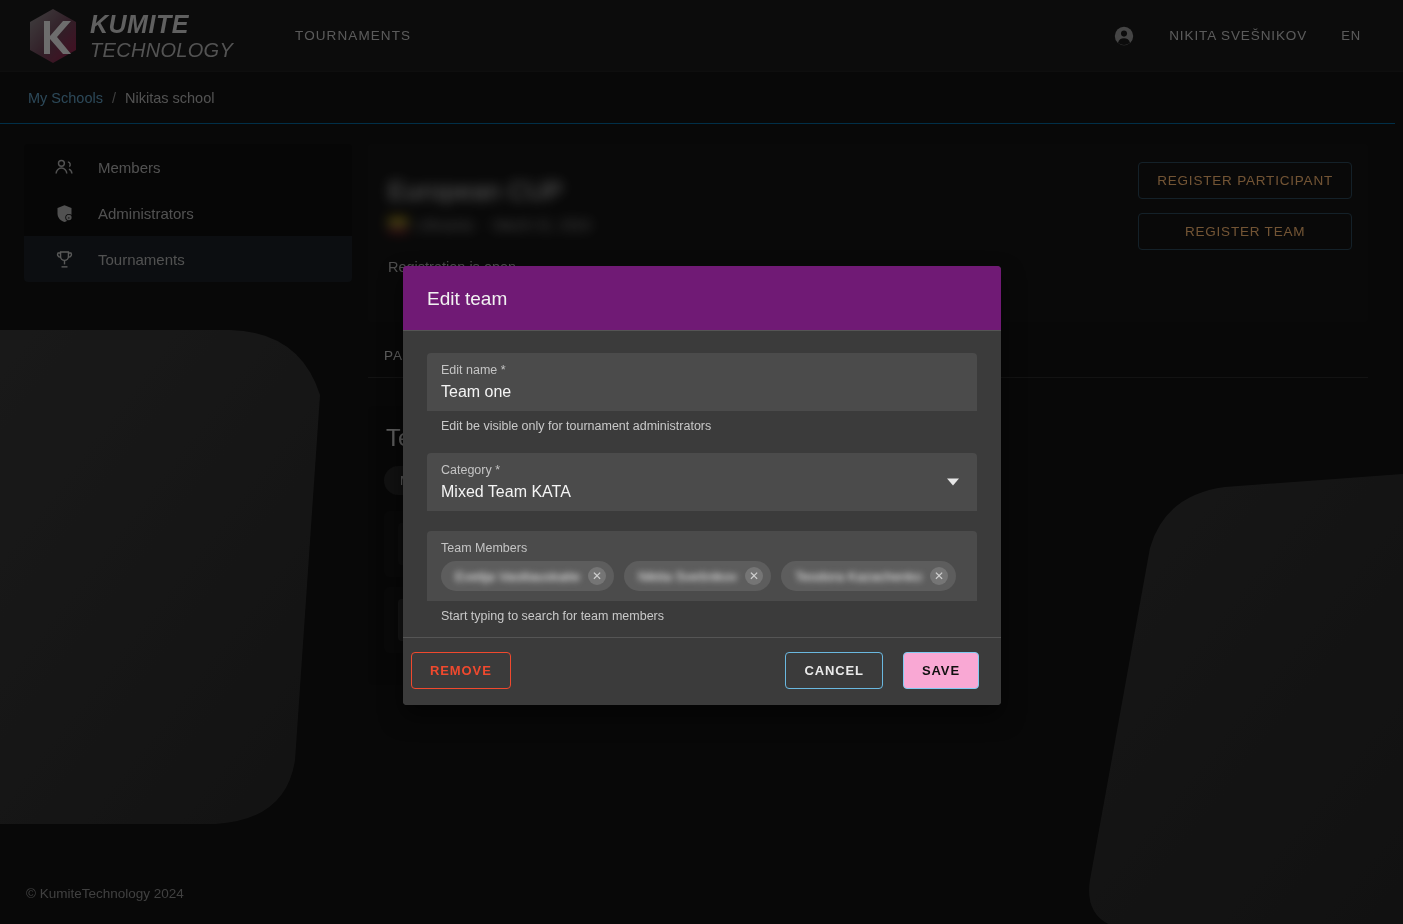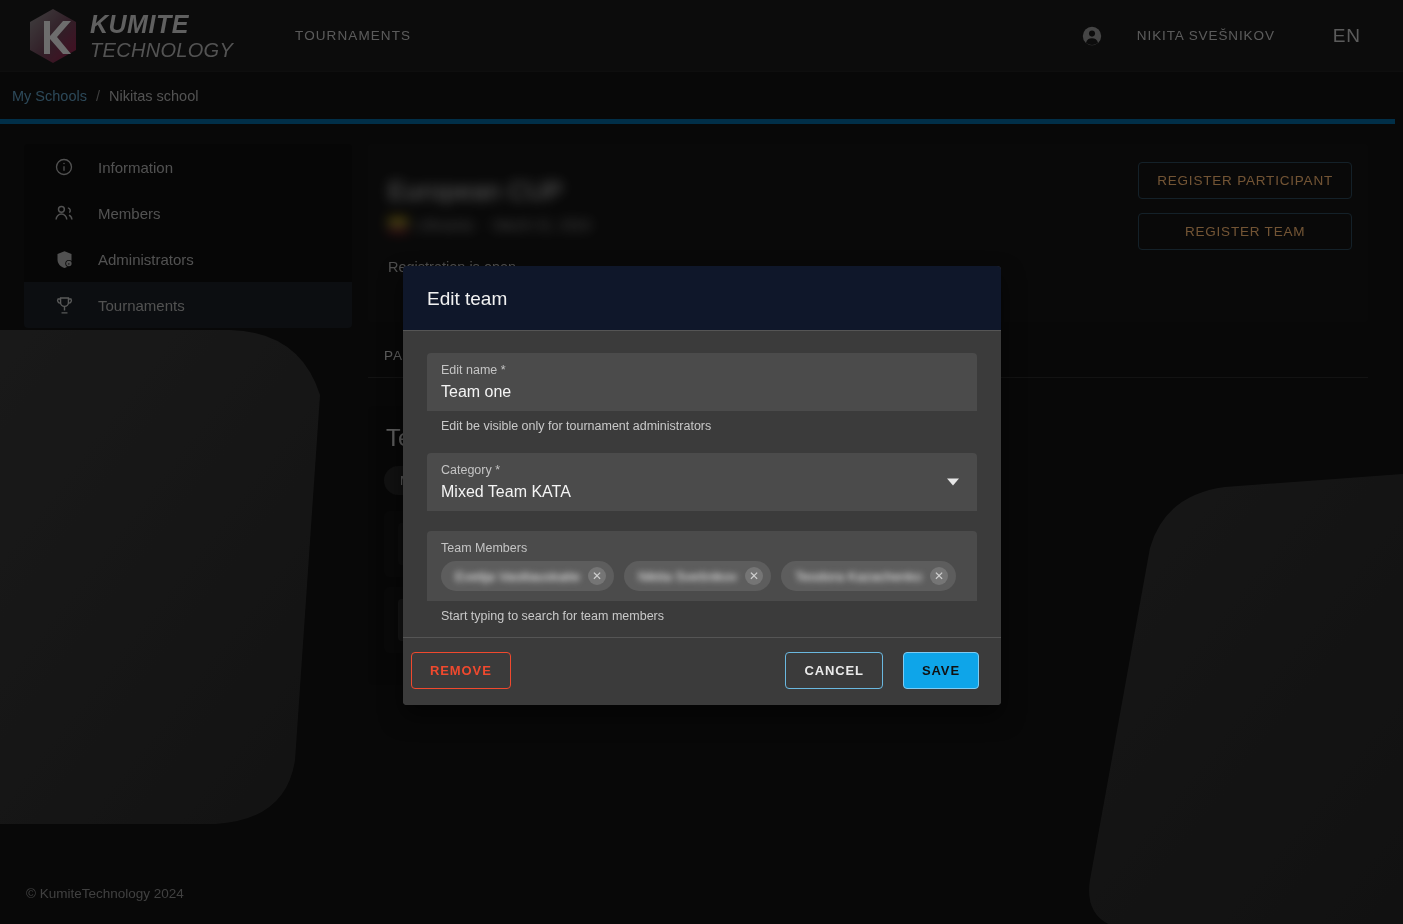--- a/index.html
+++ b/index.html
@@ -47,28 +47,28 @@
     cursor: pointer;
   }
   .topbar-right {
     margin-left: auto; display: flex; align-items: center; gap: 34px;
     margin-right: 42px;
   }
   .user-chip { display: flex; align-items: center; gap: 10px; cursor: pointer; }
   .user-chip .name {
     font-size: 13.5px; letter-spacing: 0.9px; color: #c9c9c9; font-weight: 500; margin-left: 24px;
   }
-  .lang { font-size: 19px; letter-spacing: 0.9px; color: #c9c9c9; cursor: pointer; margin-left: 24px; }
+  .lang { font-size: 13px; letter-spacing: 0.9px; color: #c9c9c9; cursor: pointer; }
 
   
   .breadcrumb {
     position: absolute; top: 72px; left: 0; right: 8px; height: 52px;
-    display: flex; align-items: center; padding-left: 12px;
+    display: flex; align-items: center; padding-left: 28px;
     font-size: 14.5px; z-index: 4;
-    border-bottom: 5px solid #0369a1;
+    border-bottom: 1px solid #0369a1;
   }
   .crumb-link { color: #62a0c4; cursor: pointer; }
   .crumb-sep { color: #8a8a8a; margin: 0 9px; }
   .crumb-current { color: #b6b6b6; }
 
   
   .sidebar {
     position: absolute; top: 144px; left: 24px; width: 328px;
     background: #0e0e0e; border-radius: 4px; z-index: 3;
     overflow: hidden;
@@ -147,21 +147,21 @@
     position: absolute; inset: 0; background: rgba(0,0,0,0.55); z-index: 20;
   }
   .modal {
     position: absolute; left: 403px; top: 266px; width: 598px;
     background: #424242; border-radius: 4px; z-index: 21;
     box-shadow: 0 11px 22px rgba(0,0,0,0.55);
     overflow: hidden;
   }
   .modal-head {
     padding: 22px 24px 20px 24px; font-size: 19px; color: #f1f1f1;
-    background: #0f172a; border-bottom: 1px solid #555;
+    background: #701a75; border-bottom: 1px solid #555;
   }
   .modal-body { padding: 22px 24px 14px 24px; background: #3b3b3b; }
   .field {
     background: #4b4b4b; border-radius: 4px 4px 0 0;
     padding: 10px 14px 10px 14px; position: relative;
   }
   .field-label { font-size: 12.5px; color: #c4c4c4; margin-bottom: 6px; }
   .field-value { font-size: 16px; color: #f4f4f4; }
   .field-hint { font-size: 12.5px; color: #c9c9c9; padding: 8px 0 0 14px; }
   .field-gap { height: 20px; }
@@ -186,21 +186,21 @@
     display: flex; align-items: center; padding: 14px 22px 16px 8px;
     background: #3b3b3b; border-top: 1px solid #555;
   }
   .btn {
     border-radius: 4px; font-size: 13px; letter-spacing: 0.9px;
     font-weight: 600; padding: 10px 18px; cursor: pointer;
     font-family: "Liberation Sans", sans-serif;
   }
   .btn-remove { border: 1px solid #f0492e; color: #f0492e; background: transparent; margin-left: 0; }
   .btn-cancel { border: 1px solid #6ab8e0; color: #eaeaea; background: transparent; }
-  .btn-save { border: 1px solid #7fcbf2; color: #111; background: #0ea5e9; }
+  .btn-save { border: 1px solid #7fcbf2; color: #111; background: #f9a8d4; }
   .foot-right { margin-left: auto; display: flex; gap: 20px; }
 </style>
 </head>
 <body>
 
 <div id="app">
 
   <div class="bg-deco">
     <svg viewBox="0 0 1403 924" xmlns="http://www.w3.org/2000/svg">
       <defs>
@@ -253,30 +253,20 @@
   </div>
 
   <div class="breadcrumb">
     <span class="crumb-link">My Schools</span>
     <span class="crumb-sep">/</span>
     <span class="crumb-current">Nikitas school</span>
   </div>
 
   <div class="sidebar">
 
-    <div class="side-item">
-      <span class="ico">
-        <svg width="20" height="20" viewBox="0 0 24 24" fill="none" stroke="#b4b4b4" stroke-width="1.6">
-          <circle cx="12" cy="12" r="9"></circle>
-            <line x1="12" y1="11" x2="12" y2="16.5"></line>
-            <circle cx="12" cy="7.8" r="0.9" fill="#b4b4b4" stroke="none"></circle>
-        </svg>
-      </span>
-      <span>Information</span>
-    </div>
 
     <div class="side-item">
       <span class="ico">
         <svg width="22" height="22" viewBox="0 0 24 24" fill="none" stroke="#b4b4b4" stroke-width="1.6">
           <circle cx="9.2" cy="8" r="3.2"></circle>
           <path d="M3.4 19 a5.8 5.8 0 0 1 11.6 0"></path>
           <path d="M16.2 6.4 a3 3 0 0 1 1.6 5.2"></path>
           <path d="M17.4 14.4 a5.3 5.3 0 0 1 3.2 4.6"></path>
         </svg>
       </span>

